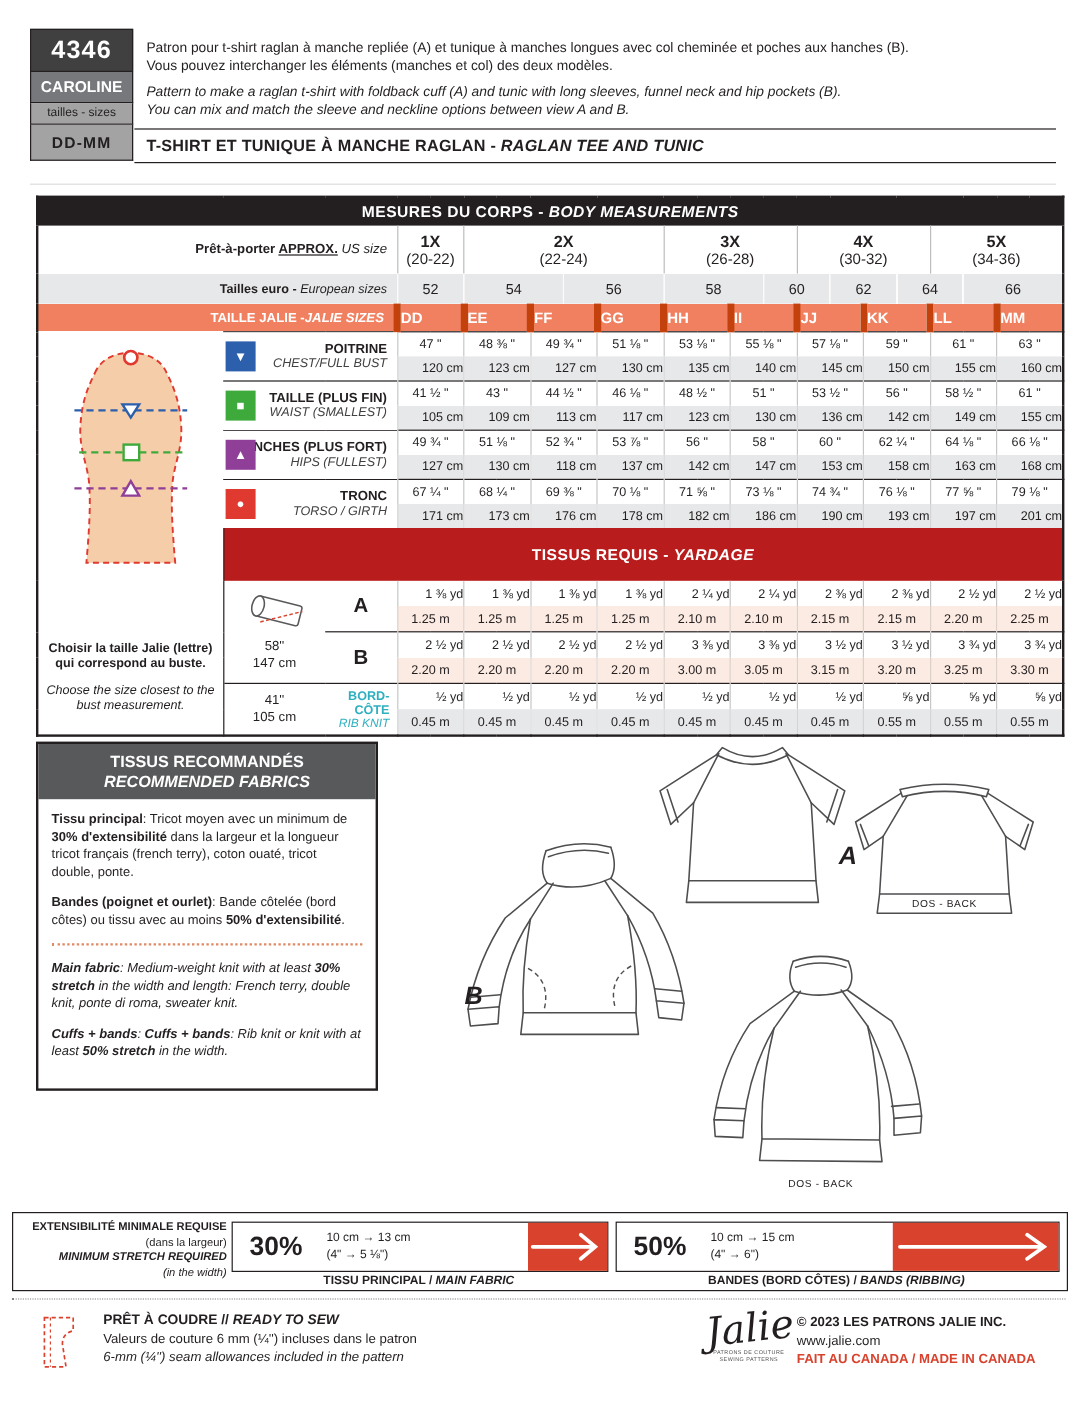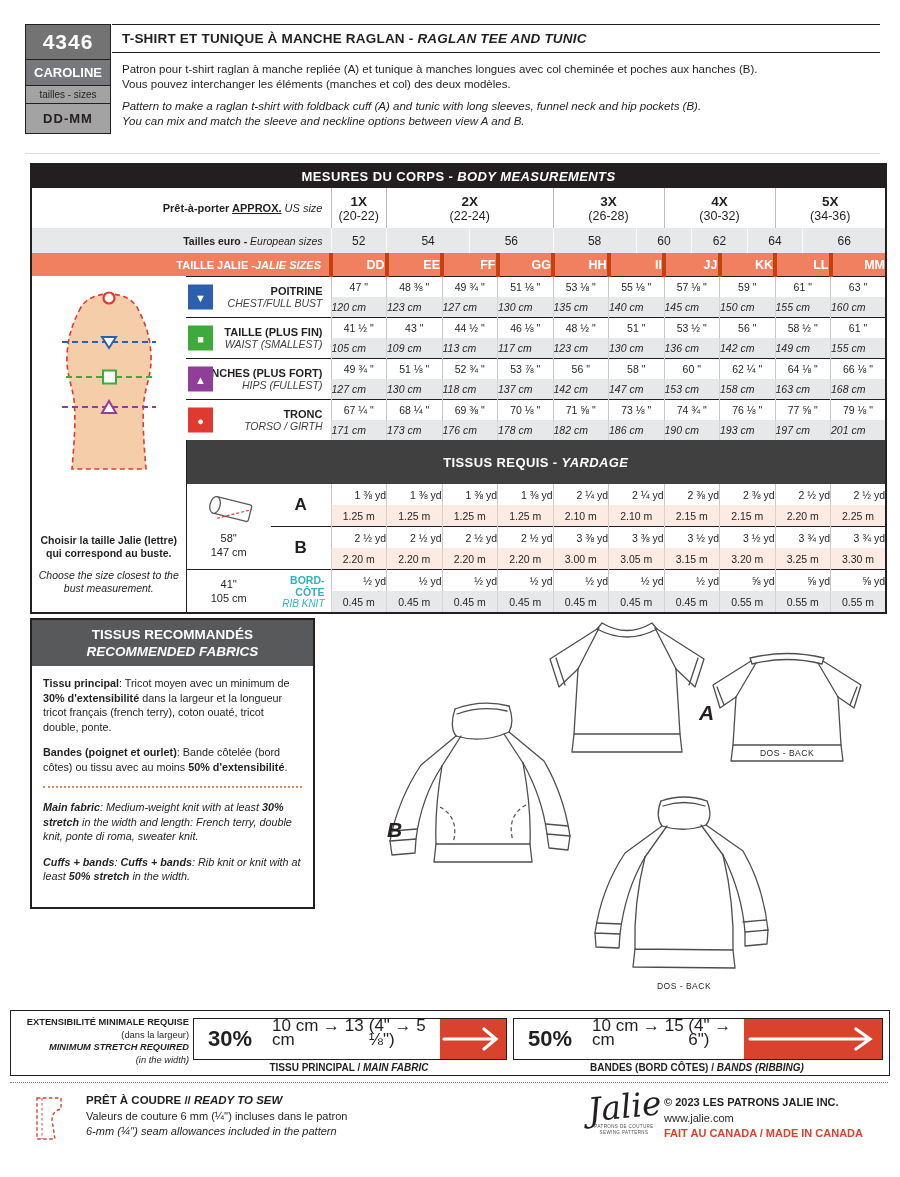--- a/index.html
+++ b/index.html
@@ -2,47 +2,47 @@
 <html><head>
 <meta charset="utf-8">
 <style>
   html,body{margin:0;padding:0;background:#fff;font-family:"Liberation Sans",sans-serif;color:#231f20;}
   #page{position:relative;width:900px;height:1177px;background:#fff;overflow:hidden;}
   .sb{font-weight:bold}.si{font-style:italic}.su{text-decoration:underline}
   
   #idbox{position:absolute;left:25px;top:24px;width:86px;}
   .idcell{border:1.5px solid #231f20;text-align:center;background:#a3a3a3;}
   .idcell+.idcell{border-top:none;}
-  #num{background:#737373;color:#fff;font-size:21px;font-weight:bold;padding:5px 0;letter-spacing:1px;}
+  #num{background:#404040;color:#fff;font-size:21px;font-weight:bold;padding:5px 0;letter-spacing:1px;}
   #nm{background:#77787b;color:#fff;font-weight:bold;font-size:13px;padding:5px 0;}
   #ts{font-size:10px;padding:3px 0;}
   #rng{font-size:13px;font-weight:bold;padding:7px 0;letter-spacing:1px;}
   
   #tophead{position:absolute;left:112px;top:24px;width:768px;}
   #ptitle{border-top:1.6px solid #231f20;border-bottom:1.6px solid #231f20;padding:6px 10px;font-size:13.5px;letter-spacing:.2px;}
   #pdesc{padding:9px 10px 0 10px;font-size:11.5px;line-height:15px;}
   .dgrp{margin-bottom:7px;}
   .en{font-style:italic;}
   #headrule{position:absolute;left:25px;top:153px;width:855px;border-top:1px solid #dcdcdd;}
   
   #mtable{position:absolute;left:30px;top:163px;width:855px;border-collapse:collapse;table-layout:fixed;border:2px solid #231f20;}
   #mtable td{padding:0;vertical-align:middle;overflow:hidden;}
   .bar-black{background:#231f20;color:#fff;text-align:center;font-size:13px;height:23px;letter-spacing:.4px;}
-  .bar-dark{background:#404040;color:#fff;text-align:center;font-size:13px;height:44px;letter-spacing:.4px;border-left:1.6px solid #231f20;}
+  .bar-dark{background:#b91c1c;color:#fff;text-align:center;font-size:13px;height:44px;letter-spacing:.4px;border-left:1.6px solid #231f20;}
   .lblcell{text-align:right;padding-right:8px !important;font-size:11px;}
   .us-lbl{background:#fff;}
   .us-cell{text-align:center;border-left:1px solid #bcbdbf;height:40px;}
   .usname{font-weight:bold;font-size:13.5px;}
   .usrange{font-size:12.5px;}
   .euro-lbl{background:#e7e8e9;font-size:10.5px;}
   .euro-cell{background:#e7e8e9;text-align:center;font-size:12px;border-left:1px solid #fbfbfb;height:25px;}
   .jalie-lbl{background:#f08060;color:#fff;height:23px;}
-  .jalie-cell{background:#f08060;color:#fff;font-weight:bold;text-align:right;font-size:12.5px;border-left:4px solid #c2410c;}
+  .jalie-cell{background:#f08060;color:#fff;font-weight:bold;text-align:left;font-size:12.5px;border-left:6px solid #c2410c;}
   .in-cell{text-align:center;font-size:10.5px;border-left:1px solid #c6c7c8;height:20px;background:#fff;}
-  .cm-cell{background:#e7e8e9;text-align:left;font-size:10.5px;border-left:1px solid #d4d5d6;height:20px;font-style:italic;}
+  .cm-cell{background:#e7e8e9;text-align:right;font-size:10.5px;border-left:1px solid #d4d5d6;height:20px;}
   .thick-top{border-top:1.7px solid #231f20 !important;}
   .mlabel{position:relative;text-align:right;padding-right:8px !important;background:#fff;}
   .mlabel .fr{font-weight:bold;font-size:11px;}
   .mlabel .enl{font-style:italic;font-size:10.5px;color:#414042;}
   .micon{position:absolute;left:2px;top:50%;transform:translateY(-50%);width:25px;height:25px;color:#fff;font-size:11px;display:flex;align-items:center;justify-content:center;}
   .illus-cell{vertical-align:bottom;text-align:center;background:#fff;}
   .chooser{text-align:center;font-size:10.5px;padding:6px !important;background:#fff;line-height:13px;}
   .chooser .fr{font-weight:bold;margin-bottom:9px;margin-top:33px;}
   .chooser .enc{font-style:italic;}
   .mid1{text-align:center;font-size:11px;border-left:1.6px solid #231f20;background:#fff;line-height:14px;}
@@ -68,21 +68,21 @@
   .dsh{fill:none;stroke:#4e4e50;stroke-width:1.2;stroke-dasharray:4 3;}
   .vlabel{font-family:"Liberation Sans",sans-serif;font-weight:bold;font-style:italic;font-size:21px;fill:#231f20;}
   .dosback{font-family:"Liberation Sans",sans-serif;font-size:8.5px;fill:#231f20;letter-spacing:.5px;}
   
   #stretch{position:absolute;left:10px;top:1010px;width:878px;height:64px;border:1.6px solid #231f20;background:#fff;}
   #stretch-labels{position:absolute;left:6px;top:5px;width:172px;text-align:right;font-size:9.3px;line-height:12.5px;}
   .sbox{position:absolute;top:7px;height:40px;border:1.8px solid #231f20;display:flex;align-items:stretch;background:#fff;}
   #sbox1{left:182px;width:312px;}
   #sbox2{left:502px;width:368px;}
   .pct{width:72px;display:flex;align-items:center;justify-content:center;font-size:22px;font-weight:bold;}
-  .srange{flex:1;display:flex;flex-direction:row;justify-content:space-between;font-size:17px;line-height:14px;padding-left:6px;}
+  .srange{flex:1;display:flex;flex-direction:column;justify-content:center;font-size:10px;line-height:14px;padding-left:6px;}
   .arrowblk{background:#d9432e;display:flex;align-items:center;}
   #sbox1 .arrowblk{width:66px;}
   #sbox2 .arrowblk{width:138px;}
   .scap{position:absolute;top:51px;font-size:10px;text-align:center;}
   #scap1{left:182px;width:312px;}
   #scap2{left:502px;width:368px;}
   
   #footrule{position:absolute;left:10px;top:1082px;width:878px;border-top:1px dotted #808184;}
   #footicon{position:absolute;left:27px;top:1093px;}
   #foottext{position:absolute;left:86px;top:1093px;font-size:11px;line-height:15.5px;}
@@ -99,31 +99,31 @@
 <div id="page">
 
   <div id="idbox">
     <div id="num" class="idcell">4346</div>
     <div id="nm" class="idcell">CAROLINE</div>
     <div id="ts" class="idcell">tailles - sizes</div>
     <div id="rng" class="idcell">DD-MM</div>
   </div>
 
   <div id="tophead">
-    <div id="ptitle"><span class="sb">T-SHIRT ET TUNIQUE À MANCHE RAGLAN - </span><span class="sb si">RAGLAN TEE AND TUNIC</span></div>
     <div id="pdesc">
       <div class="dgrp">
         <div>Patron pour t-shirt raglan à manche repliée (A) et tunique à manches longues avec col cheminée et poches aux hanches (B).</div>
         <div>Vous pouvez interchanger les éléments (manches et col) des deux modèles.</div>
       </div>
       <div class="dgrp en">
         <div>Pattern to make a raglan t-shirt with foldback cuff (A) and tunic with long sleeves, funnel neck and hip pockets (B).</div>
         <div>You can mix and match the sleeve and neckline options between view A and B.</div>
       </div>
     </div>
+    <div id="ptitle"><span class="sb">T-SHIRT ET TUNIQUE À MANCHE RAGLAN - </span><span class="sb si">RAGLAN TEE AND TUNIC</span></div>
   </div>
   <div id="headrule"></div>
 
   <table id="mtable">
       <colgroup>
         <col style="width: 155px;">
         <col style="width: 85px;">
         <col style="width: 60px;">
         <col style="width: 27.75px;">
         <col style="width: 27.75px;">

